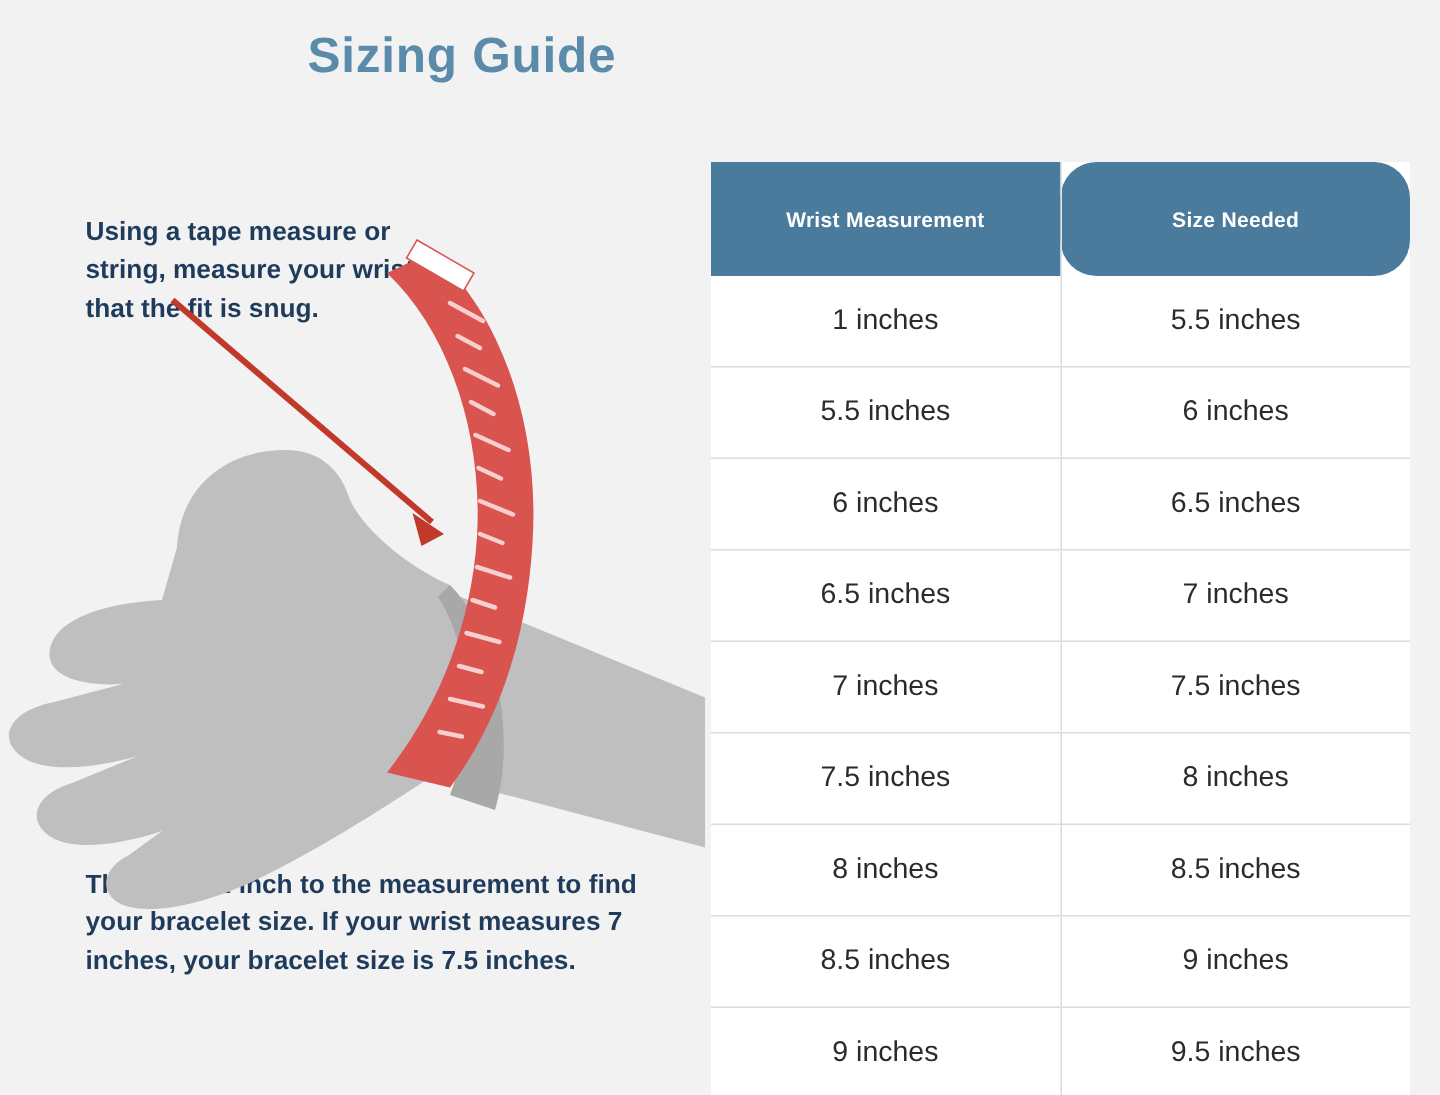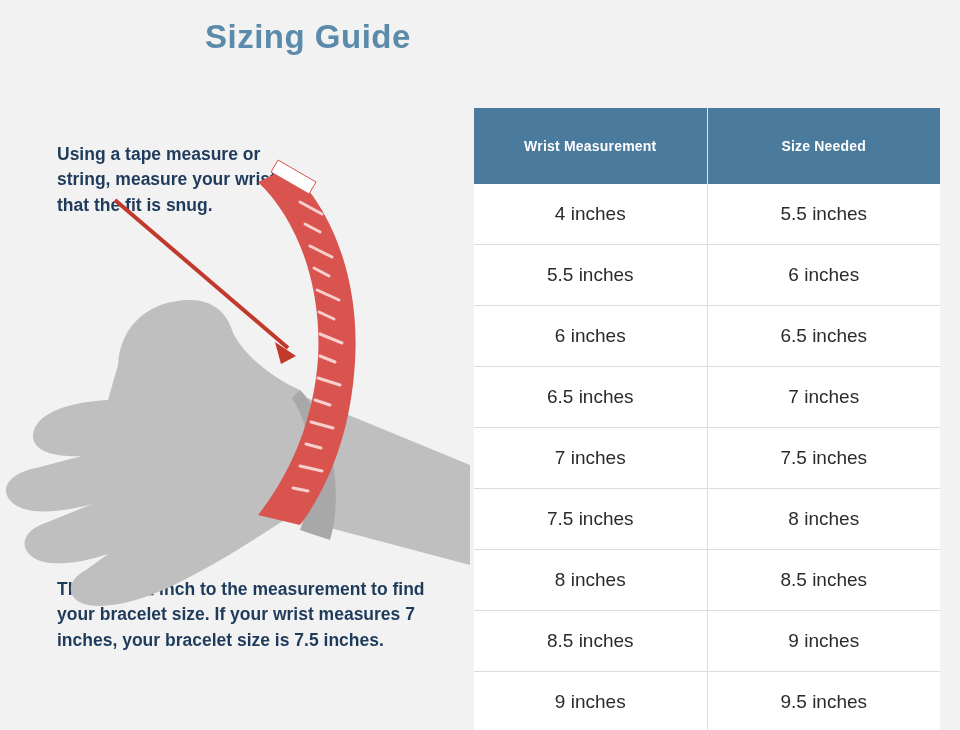--- a/index.html
+++ b/index.html
@@ -74,21 +74,21 @@
   }
   table.sizing th {
     background: #4a7b9d;
     color: #ffffff;
     font-size: 14px;
     font-weight: bold;
     height: 74px;
     border-right: 1px solid #dfe4e8;
     letter-spacing: 0.2px;
   }
-  table.sizing th:last-child { border-right: none; }
+  table.sizing th:last-child { border-right: none; border-radius: 24px; }
   table.sizing td {
     background: #ffffff;
     color: #2b2b2b;
     font-size: 19px;
     text-align: center;
     height: 58px;
     border-bottom: 1px solid #d8dde1;
     border-right: 1px solid #d8dde1;
   }
   table.sizing tr td:last-child { border-right: none; }
@@ -174,21 +174,21 @@
   <div class="table-wrap">
     <table class="sizing">
       <thead>
         <tr>
           <th>Wrist Measurement</th>
           <th>Size Needed</th>
         </tr>
       </thead>
       <tbody>
         <tr>
-          <td>4 inches</td>
+          <td>1 inches</td>
           <td>5.5 inches</td>
         </tr>
         <tr>
           <td>5.5 inches</td>
           <td>6 inches</td>
         </tr>
         <tr>
           <td>6 inches</td>
           <td>6.5 inches</td>
         </tr>

